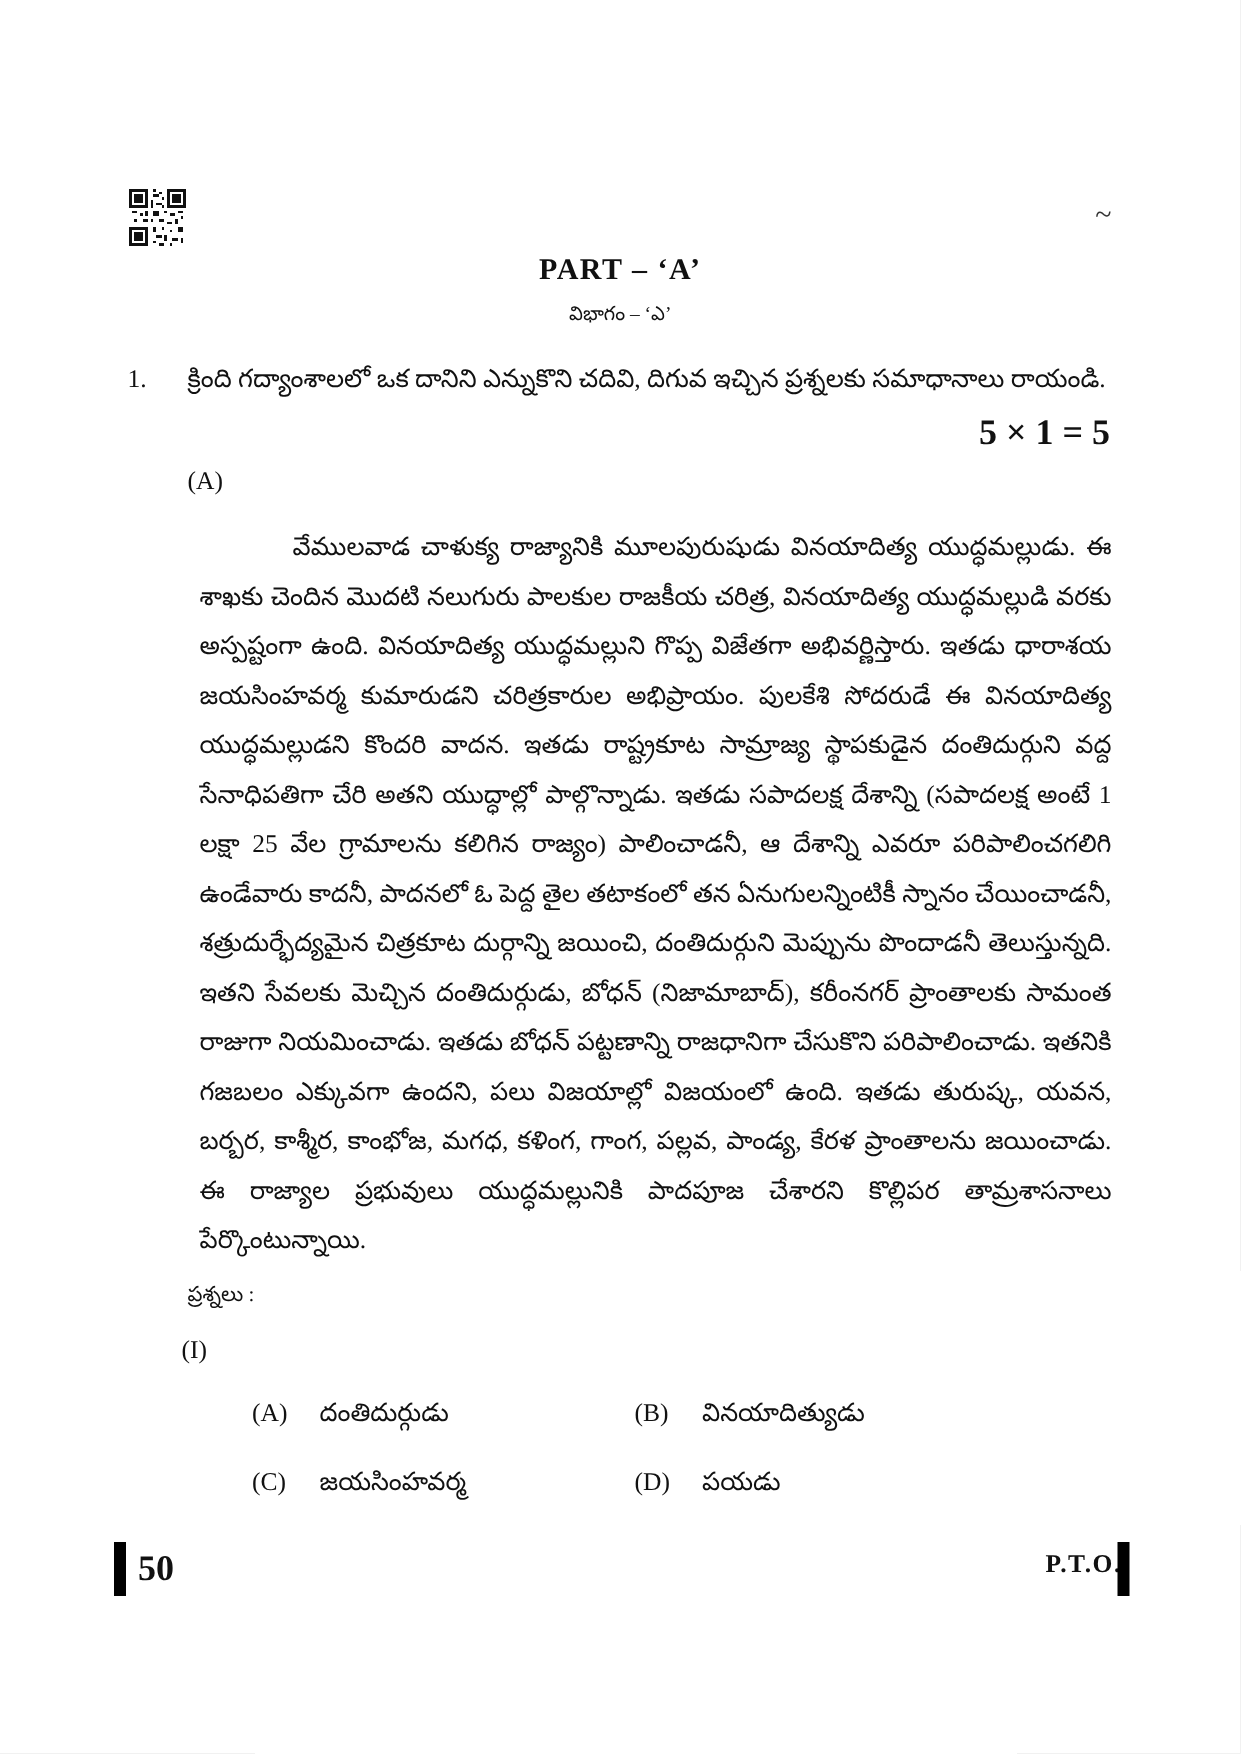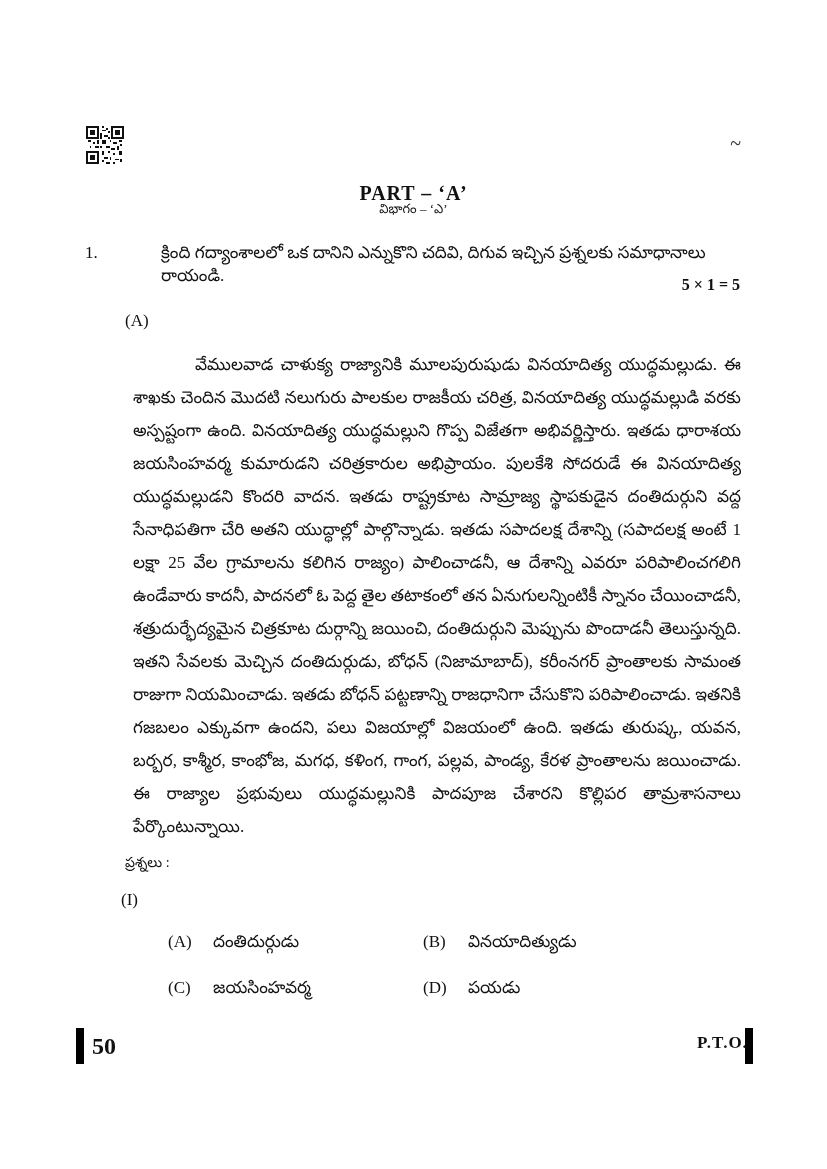--- a/index.html
+++ b/index.html
@@ -8,31 +8,31 @@
     width:827px; height:1169px;
     margin:0 auto;
     background:#ffffff;
     font-family:"Liberation Serif", serif;
     color:#111;
     overflow:hidden;
   }
   .qr { position:absolute; left:86px; top:126px; width:38px; height:38px; }
   .tilde { position:absolute; right:86px; top:132px; font-size:20px; color:#333; }
   .part-title {
-    position:absolute; top:182px; left:0; width:100%;
+    position:absolute; top:169px; left:0; width:100%;
     text-align:center; font-weight:bold; font-size:20px; letter-spacing:1px;
   }
   .part-subtitle {
     position:absolute; top:201px; left:0; width:100%;
     text-align:center; font-size:13px;
   }
   .q-row { position:absolute; top:243px; left:85px; width:660px; display:flex; }
   .q-num { width:40px; flex:0 0 40px; font-size:17px; }
-  .q-text { font-size:17px;margin-left:36px; }
-  .marks { position:absolute; top:276px; right:87px; font-weight:bold; font-size:16px; }
+  .q-text { font-size:17px; }
+  .marks { position:absolute; top:276px; right:87px; font-weight:bold; font-size:24px; }
   .passage-label { position:absolute; left:125px; top:311px; font-size:17px; }
   .passage {
     position:absolute; left:133px; top:308px; width:608px;
     font-size:17px; line-height:33px; text-align:justify; text-indent:62px;margin-top:40px;
   }
   .questions-heading { position:absolute; left:125px; top:855px; font-size:14px; }
   .subq { position:absolute; left:121px; top:890px; display:flex; font-size:17px; }
   .subq-num { width:47px; flex:0 0 47px; }
   .opt { position:absolute; display:flex; font-size:17px; }
   .opt-label { width:45px; flex:0 0 45px; }

